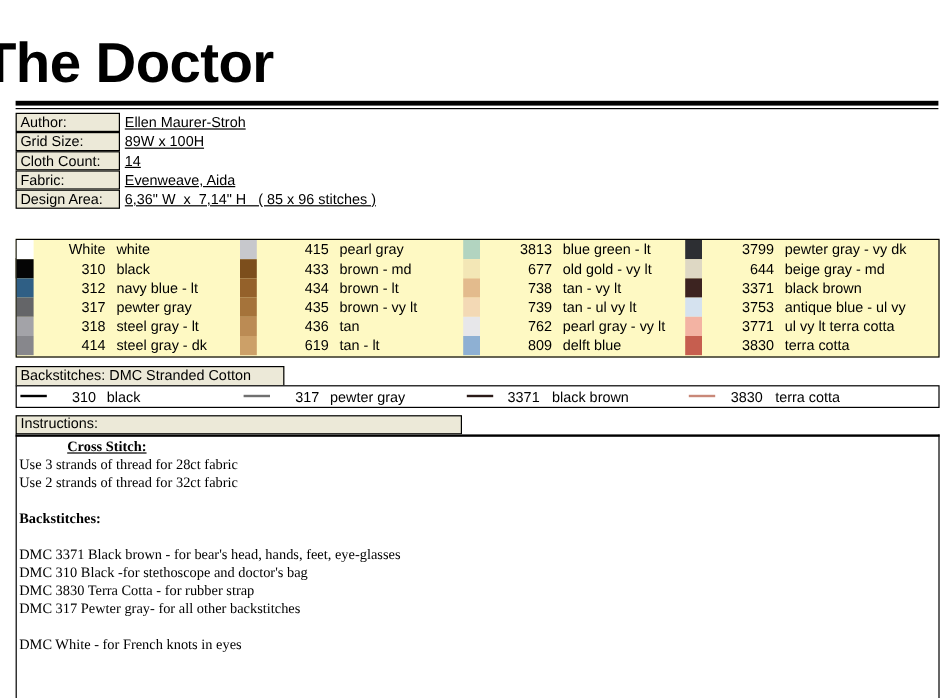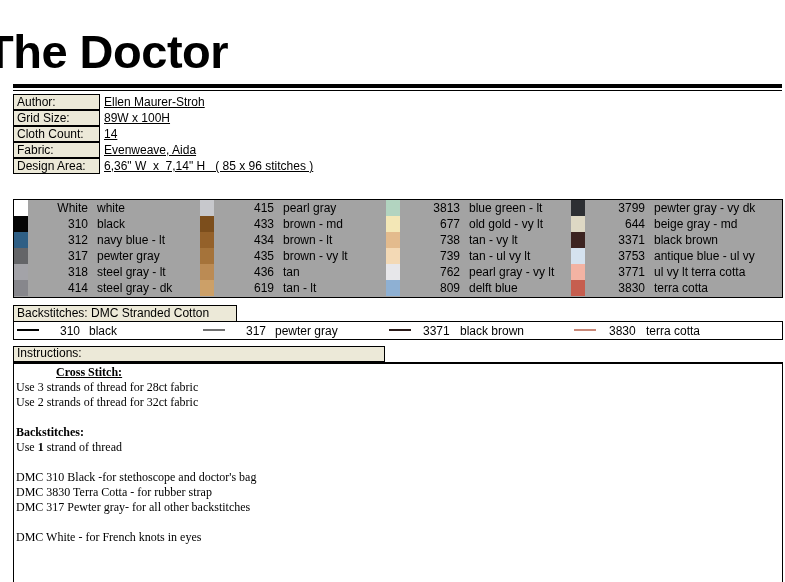--- a/index.html
+++ b/index.html
@@ -8,21 +8,21 @@
     .title span { position: relative; left: -15px; }
     .rule-thick { position: absolute; left: 13px; top: 84px; width: 769px; height: 4px; background: #000; }
     .rule-thin { position: absolute; left: 13px; top: 90px; width: 769px; height: 1px; background: #000; }
 
     .info { position: absolute; left: 13px; top: 94px; }
     .info-row { position: absolute; left: 0; height: 16px; width: 400px; }
     .info-label { position: absolute; left: 0; top: 0; width: 82px; height: 14px; background: #ece9d8; border: 1px solid #000; font-size: 12px; line-height: 14px; padding-left: 3px; white-space: nowrap; }
     .info-value { position: absolute; left: 91px; top: 1px; font-size: 12px; line-height: 14px; white-space: nowrap; text-decoration: underline; }
 
     .section-header { position: absolute; background: #ece9d8; border: 1px solid #000; font-size: 12px; line-height: 14px; padding-left: 3px; white-space: nowrap; }
-    .legend-box { position: absolute; left: 13px; top: 199px; width: 768px; height: 97px; border: 1px solid #000; background: #a3a3a3; }
+    .legend-box { position: absolute; left: 13px; top: 199px; width: 768px; height: 97px; border: 1px solid #000; background: #fef9c3; }
     .leg-col { position: absolute; top: 0; width: 186px; }
     .leg-row { position: absolute; left: 0; height: 16px; width: 186px; }
     .swatch { position: absolute; left: 0; top: 0; width: 14px; height: 16px; }
     .leg-num { position: absolute; right: 112px; top: 1px; font-size: 12px; line-height: 14px; white-space: nowrap; text-align: right; }
     .leg-name { position: absolute; left: 83px; top: 1px; font-size: 12px; line-height: 14px; white-space: nowrap; }
 
     .bs-box { position: absolute; left: 13px; top: 321px; width: 768px; height: 17px; border: 1px solid #000; background: #fff; }
     .bs-item { position: absolute; top: 0; height: 17px; width: 190px; }
     .bs-line { position: absolute; left: 3px; top: 7px; width: 22px; height: 2px; }
     .bs-num { position: absolute; top: 2px; font-size: 12px; line-height: 14px; white-space: nowrap; }
@@ -228,21 +228,21 @@
 
 <div class="section-header" style="left:13px; top:346px; width:367px; height:14px; line-height:13px;">Instructions:</div>
 
 <div class="instr-box">
   <div class="instr-text">
     <div class="instr-line instr-head underline">Cross Stitch:</div>
     <div class="instr-line">Use 3 strands of thread for 28ct fabric</div>
     <div class="instr-line">Use 2 strands of thread for 32ct fabric</div>
     <div class="instr-line"></div>
     <div class="instr-line instr-head">Backstitches:</div>
-    <div class="instr-line"><span style="white-space:pre">Use </span><b>1</b><span style="white-space:pre"> strand of thread</span></div>
     <div class="instr-line"></div>
+    <div class="instr-line">DMC 3371 Black brown - for bear's head, hands, feet, eye-glasses</div>
     <div class="instr-line">DMC 310 Black -for stethoscope and doctor's bag</div>
     <div class="instr-line">DMC 3830 Terra Cotta - for rubber strap</div>
     <div class="instr-line">DMC 317 Pewter gray- for all other backstitches</div>
     <div class="instr-line"></div>
     <div class="instr-line">DMC White - for French knots in eyes</div>
   </div>
 </div>
 
 </body></html>

